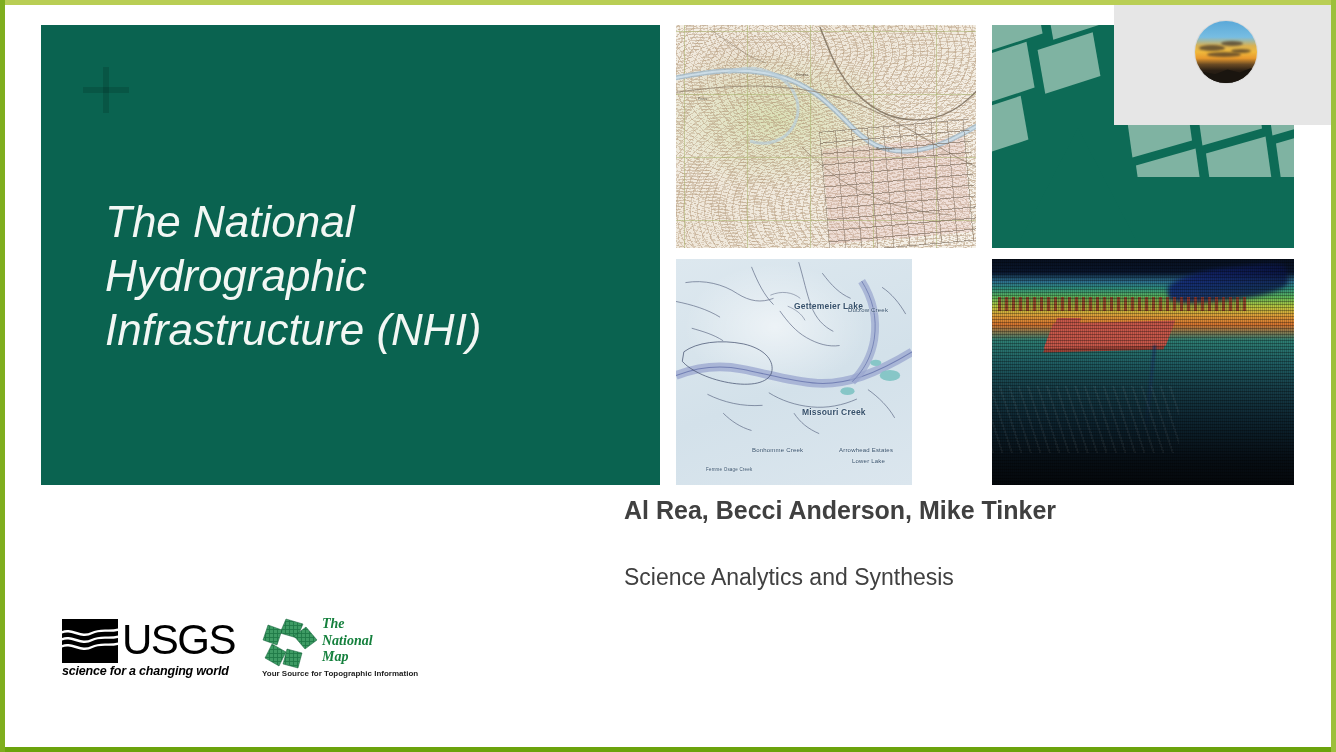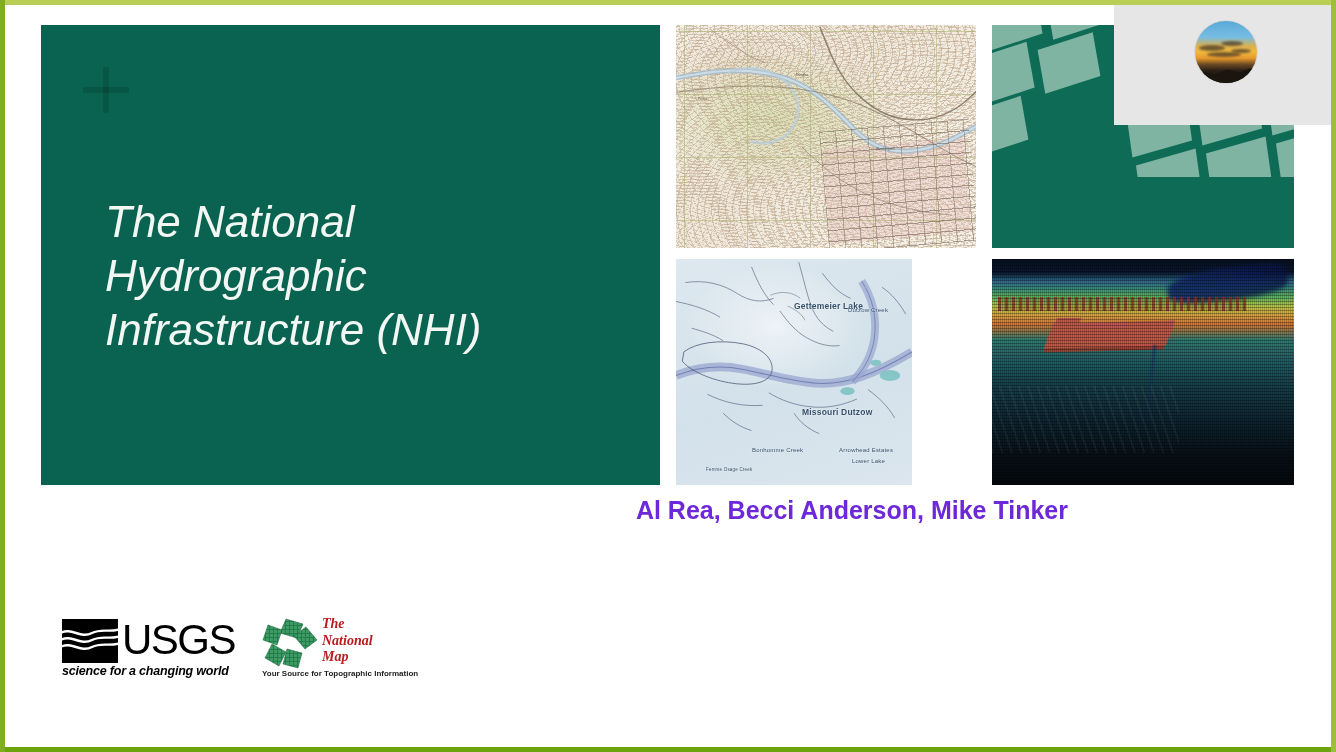--- a/index.html
+++ b/index.html
@@ -233,25 +233,25 @@
   .lid-furrows {
     position: absolute;
     left: 0; top: 56%; width: 62%; height: 30%;
     background-image: repeating-linear-gradient(72deg,
       rgba(255,255,255,0.055) 0 2px, transparent 2px 9px);
   }
 
   
   #author-block {
     position: absolute;
-    left: 568px;
+    left: 624px;
     top: 494px;
     width: 500px;
-    text-align: right;
-    color: #6d28d9;
+    text-align: left;
+    color: #404040;
   }
   .au-name {
     font-size: 25px;
     font-weight: bold;
     line-height: 33px;
     white-space: nowrap;
   }
   .au-org {
     font-size: 23px;
     font-weight: 400;
@@ -316,21 +316,21 @@
     left: 0; top: 2px;
     width: 58px; height: 52px;
   }
   .tnm-word {
     position: absolute;
     left: 60px; top: 0;
     font-size: 14px;
     font-weight: bold;
     font-style: italic;
     line-height: 16.5px;
-    color: #b91c1c;
+    color: #15803d;
     font-family: "Liberation Serif", serif;
     white-space: pre-line;
   }
   .tnm-tag {
     position: absolute;
     left: 0; top: 53px;
     font-size: 8px;
     font-weight: 600;
     color: #1d1d1d;
     white-space: nowrap;
@@ -460,41 +460,42 @@
         <ellipse cx="254" cy="132" rx="7" ry="4"></ellipse>
         <ellipse cx="218" cy="168" rx="9" ry="5"></ellipse>
       </g>
       <g fill="none" stroke="#44506e" stroke-width="0.8" opacity="0.7">
         <path d="M120,46 C134,40 148,42 158,50"></path>
         <path d="M142,60 C152,64 160,70 164,78"></path>
       </g>
     </svg>
     <span class="hyd-label" style="left:118px;top:42px;">Gettemeier Lake</span>
     <span class="hyd-label sm" style="left:172px;top:48px;">Dutzow Creek</span>
-    <span class="hyd-label" style="left:126px;top:148px;">Missouri Dutzow</span>
+    <span class="hyd-label" style="left:126px;top:148px;">Missouri Creek</span>
     <span class="hyd-label sm" style="left:76px;top:188px;">Bonhomme Creek</span>
     <span class="hyd-label sm" style="left:163px;top:188px;">Arrowhead Estates</span>
     <span class="hyd-label sm" style="left:176px;top:199px;">Lower Lake</span>
     <span class="hyd-label sm" style="left:30px;top:208px;font-size:4.5px;">Femme Osage Creek</span>
   </div>
 
   <div class="tile" id="tile-lidar">
     <div class="lid-bg"></div>
     <div class="lid-river"></div>
     <div class="lid-trees"></div>
     <div class="lid-building2"></div>
     <div class="lid-building"></div>
     <div class="lid-stream"></div>
     <div class="lid-furrows"></div>
     <div class="lid-noise"></div>
   </div>
 
   <div id="author-block">
     <div class="au-name">Al Rea, Becci Anderson, Mike Tinker</div>
     <div class="au-gap"></div>
+    <div class="au-org">Science Analytics and Synthesis</div>
   </div>
 
 
   <div id="usgs-logo">
     <div class="usgs-mark">
       <svg viewBox="0 0 56 44" width="56" height="44">
         <rect x="0" y="0" width="56" height="44" fill="#000000"></rect>
         <g stroke="#ffffff" stroke-width="2.4" fill="none">
           <path d="M-2,14 C10,8 18,20 30,14 C40,9 48,14 58,10"></path>
           <path d="M-2,21 C10,15 18,27 30,21 C40,16 48,21 58,17"></path>

